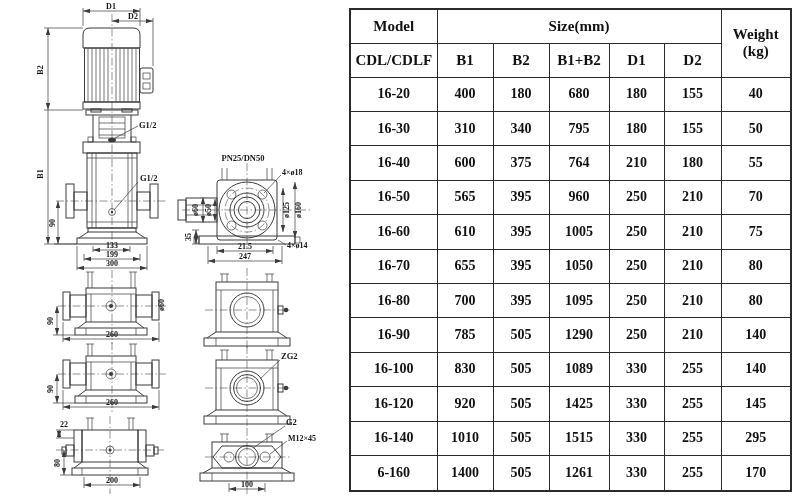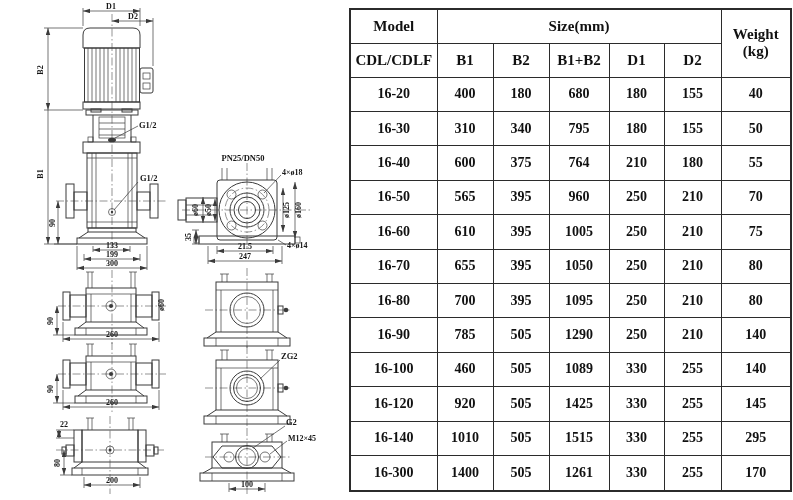--- a/index.html
+++ b/index.html
@@ -379,21 +379,21 @@
         <td>16-90</td>
             <td>785</td>
             <td>505</td>
             <td>1290</td>
             <td>250</td>
             <td>210</td>
             <td>140</td>
       </tr>
       <tr>
         <td>16-100</td>
-            <td>460</td>
+            <td>830</td>
             <td>505</td>
             <td>1089</td>
             <td>330</td>
             <td>255</td>
             <td>140</td>
       </tr>
       <tr>
         <td>16-120</td>
             <td>920</td>
             <td>505</td>
@@ -405,21 +405,21 @@
       <tr>
         <td>16-140</td>
             <td>1010</td>
             <td>505</td>
             <td>1515</td>
             <td>330</td>
             <td>255</td>
             <td>295</td>
       </tr>
       <tr>
-        <td>16-300</td>
+        <td>6-160</td>
             <td>1400</td>
             <td>505</td>
             <td>1261</td>
             <td>330</td>
             <td>255</td>
             <td>170</td>
       </tr>
     </tbody>
       </table>
   </div>

